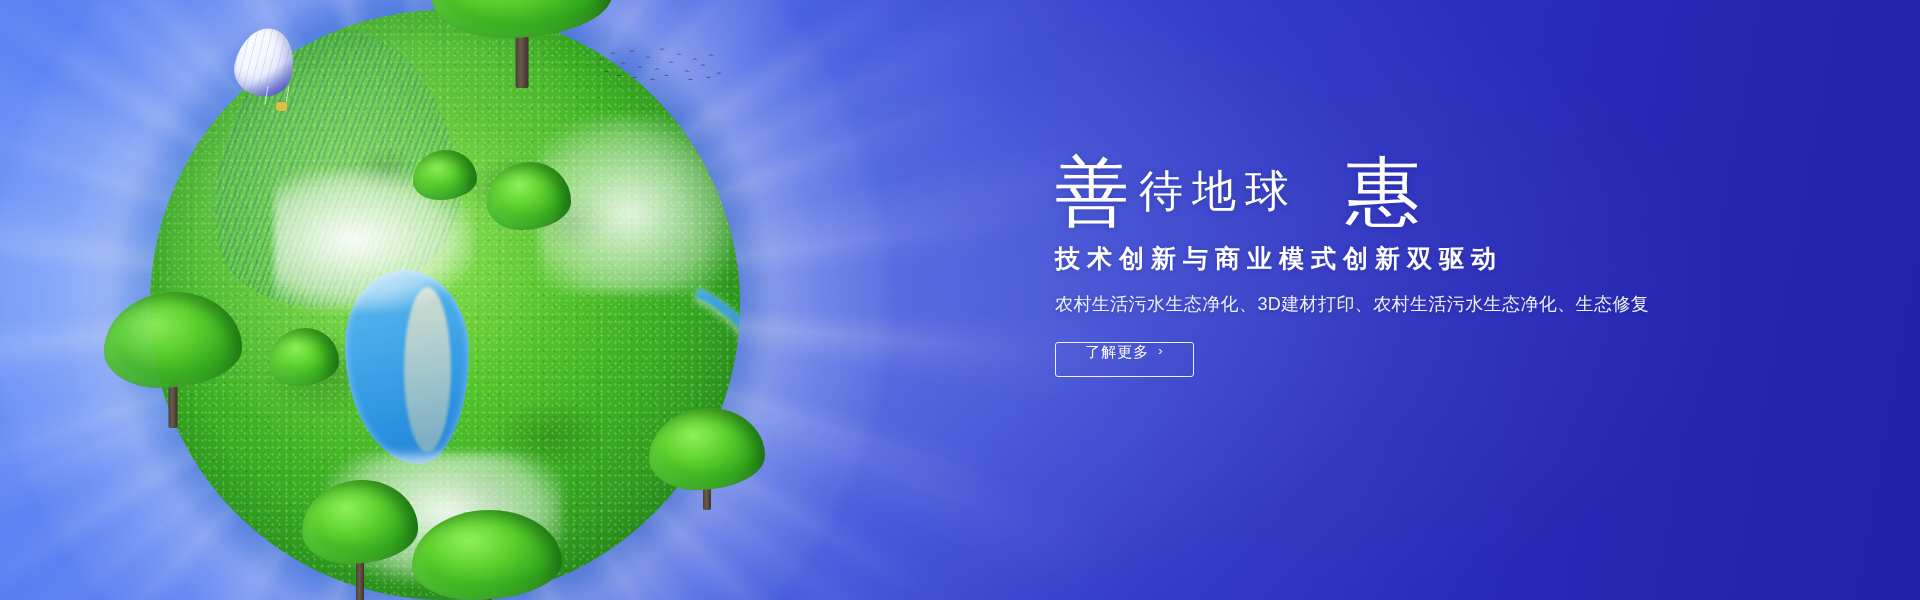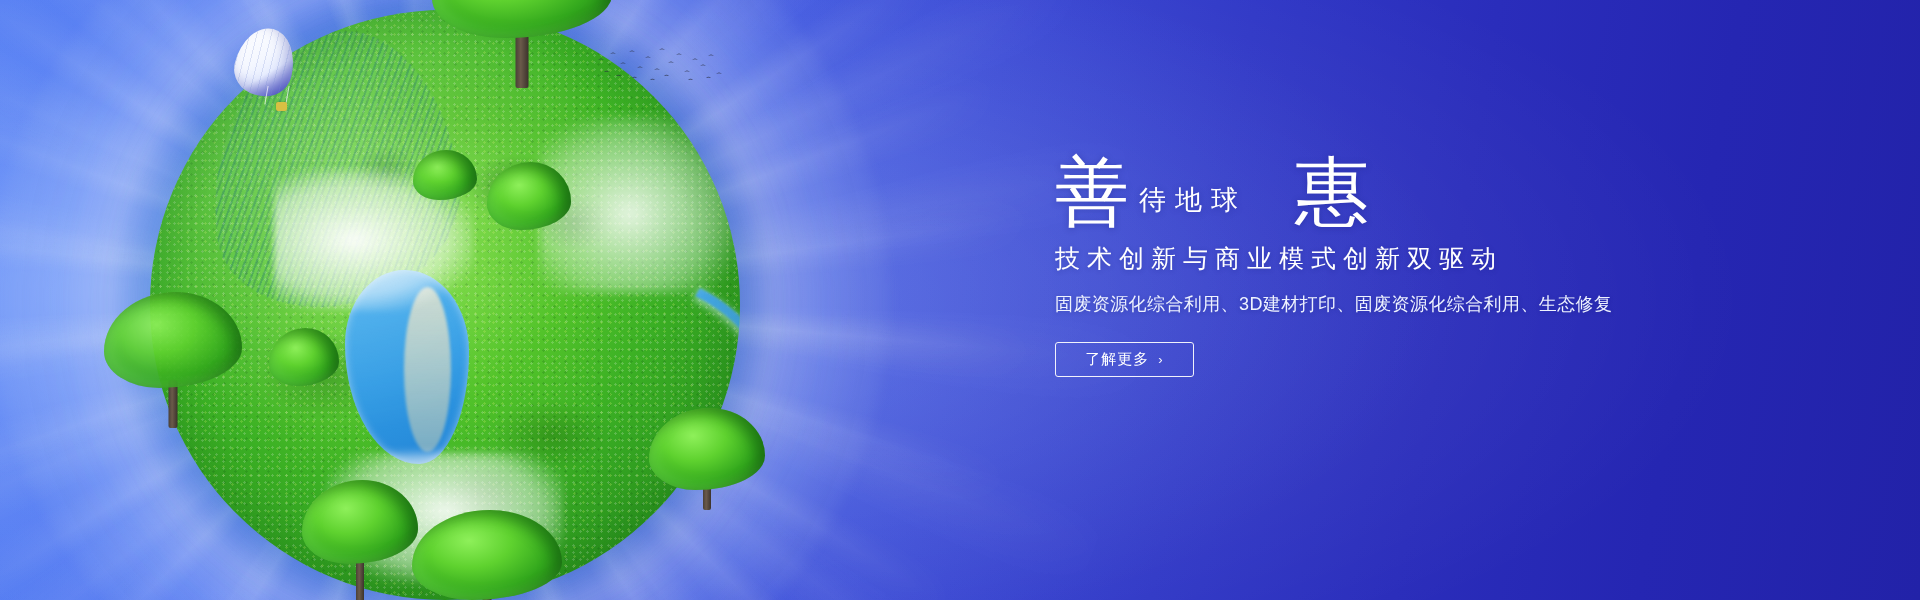--- a/index.html
+++ b/index.html
@@ -298,48 +298,48 @@
     white-space: nowrap;
     font-family: "Liberation Serif", "DejaVu Serif", serif;
     text-shadow: 0 1px 6px rgba(20,30,120,0.35);
   }
   .hl-big {
     font-size: 74px; line-height: 0.9;
     font-weight: 400;
     letter-spacing: 0;
   }
   .hl-small {
-    font-size: 27px; line-height: 1;
+    font-size: 44px; line-height: 1;
     font-weight: 400;
     letter-spacing: 9px;
     padding-left: 10px;
     padding-bottom: 12px;
   }
   .hl-gap { display: inline-block; width: 48px; }
 
   .subtitle {
     margin-top: 16px;
     color: #ffffff;
     font-size: 25px;
     letter-spacing: 7px;
     white-space: nowrap;
     text-shadow: 0 1px 5px rgba(20,30,120,0.30);
+    font-weight: bold;
   }
   .tagline {
     margin-top: 17px;
     color: #eef2ff;
     font-size: 18px;
     letter-spacing: 0.4px;
     white-space: nowrap;
     text-shadow: 0 1px 4px rgba(20,30,120,0.30);
   }
   .cta {
     margin-top: 26px;
     display: inline-flex;
-    align-items: center;
     justify-content: center;
     gap: 9px;
     width: 139px; height: 35px;
     border: 1px solid rgba(255,255,255,0.92);
     border-radius: 3px;
     color: #ffffff;
     font-size: 15px;
     letter-spacing: 1px;
     background: transparent;
     cursor: pointer;
@@ -445,21 +445,21 @@
 
     <div class="headline">
       <span class="hl-big">善</span>
       <span class="hl-small">待地球</span>
       <span class="hl-gap"></span>
       <span class="hl-big">惠</span>
     </div>
 
     <div class="subtitle">技术创新与商业模式创新双驱动</div>
 
-    <div class="tagline">固废资源化综合利用、3D建材打印、固废资源化综合利用、生态修复</div>
+    <div class="tagline">农村生活污水生态净化、3D建材打印、农村生活污水生态净化、生态修复</div>
 
     <div class="cta">
       <span>了解更多</span>
       <span class="chev">›</span>
     </div>
 
   </div>
 </div>
 
 </body></html>

